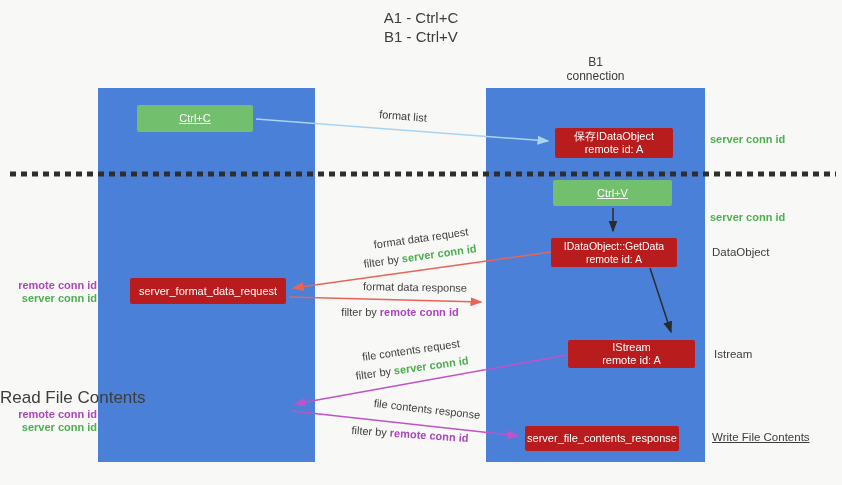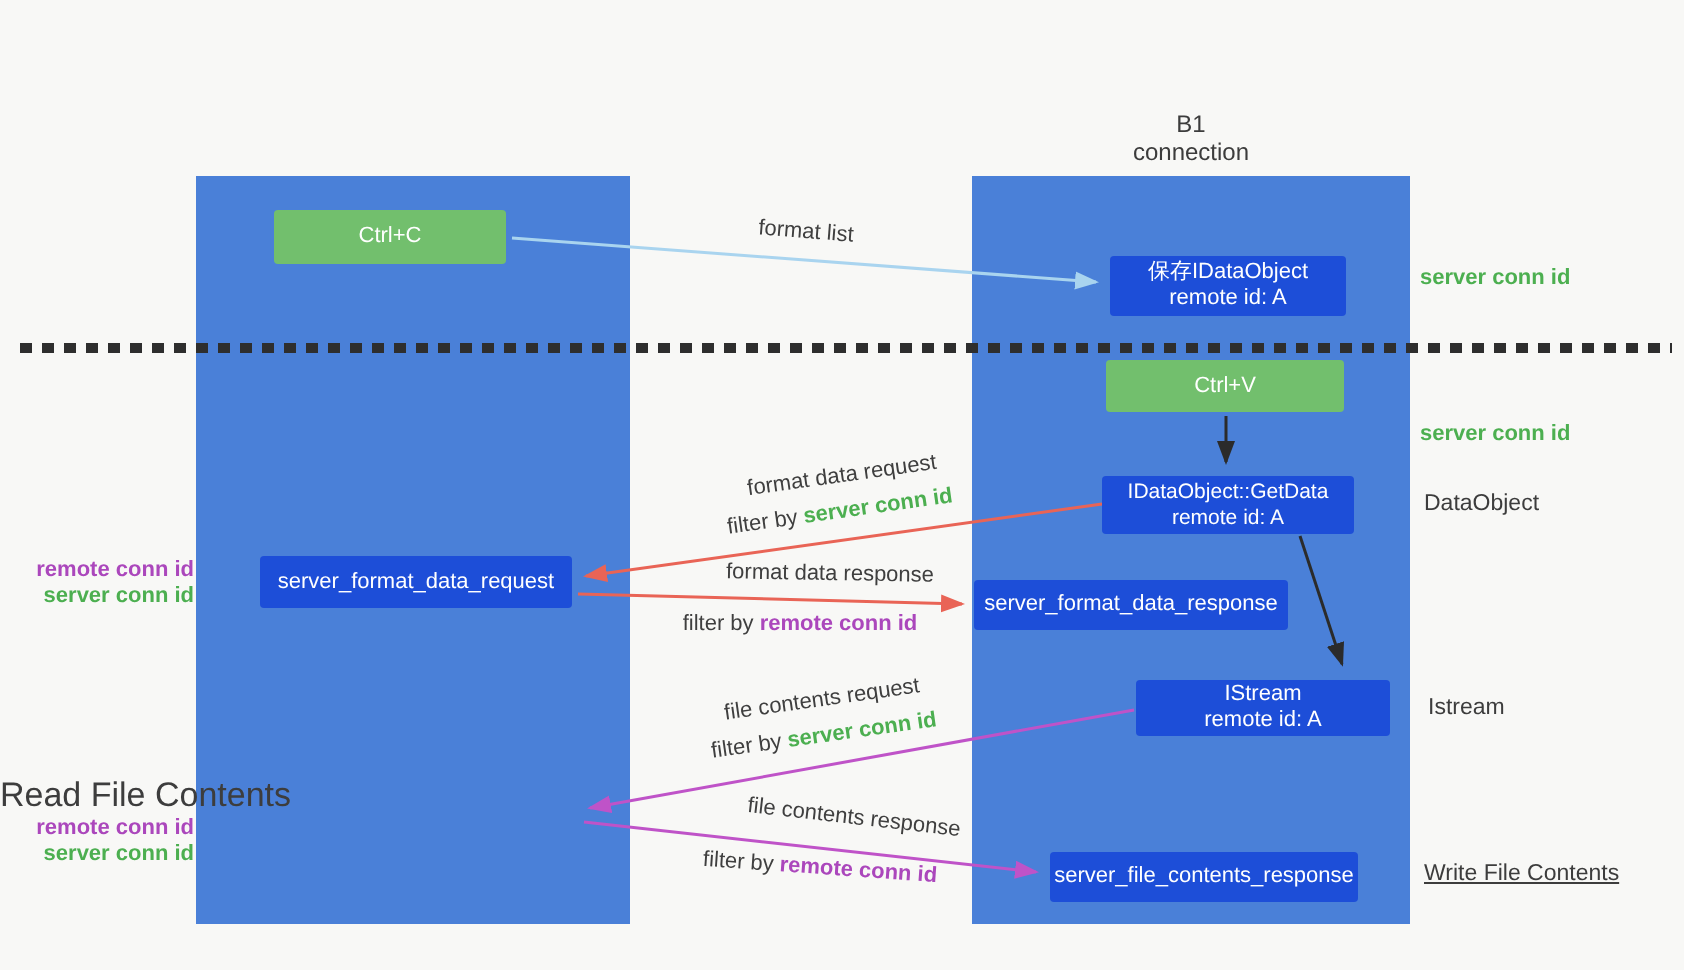--- a/index.html
+++ b/index.html
@@ -10,37 +10,41 @@
     color:#3d3d3d;
   }
   .abs{position:absolute;}
   .title{left:0;right:0;top:8px;text-align:center;font-size:15px;line-height:19px;color:#3c3c3c;}
   .lane-header{top:55px;text-align:center;font-size:12px;line-height:14px;color:#3c3c3c;}
   .lane{top:88px;height:374px;background:#4a80d8;}
   .node{
     display:flex;align-items:center;justify-content:center;text-align:center;
     color:#fff;font-size:11px;line-height:13px;border-radius:2px;
   }
-  .node.green{background:#72bf6d;}
-  .node.orange{background:#1d4ed8;}
+  .node.green{background:#72bf6d;text-decoration:underline;}
+  .node.orange{background:#b91c1c;}
   .alabel{font-size:11px;color:#3f3f3f;white-space:nowrap;transform-origin:center;}
   .ctr{transform:translate(-50%,-50%);}
   .green-bold{color:#4caf50;font-weight:bold;}
   .purple-bold{color:#ab47bc;font-weight:bold;}
   .side{font-size:11.5px;color:#3d3d3d;white-space:nowrap;}
   .side-strong{font-size:11px;font-weight:bold;white-space:nowrap;}
   .left-block{left:0;width:97px;text-align:right;font-size:11px;line-height:13px;white-space:nowrap;}
   .flt{margin-right:3px;}
   svg.overlay{position:absolute;left:0;top:0;pointer-events:none;}
 </style>
 </head>
 <body>
 
 <div class="stage">
 
+  <div class="abs title">
+    <div>A1 - Ctrl+C</div>
+    <div>B1 - Ctrl+V</div>
+  </div>
 
   <div class="abs lane-header" style="left:486px;width:219px;">
     <div>B1</div>
     <div>connection</div>
   </div>
 
   <div class="abs lane" style="left:98px;width:217px;"></div>
   <div class="abs lane" style="left:486px;width:219px;"></div>
 
   <svg class="overlay" width="842" height="485">
@@ -87,23 +91,20 @@
     <div>
       <div>IDataObject::GetData</div>
       <div>remote id: A</div>
     </div>
   </div>
 
   <div class="abs node orange" style="left:130px;top:278px;width:156px;height:26px;justify-content:center;">
     <span>server_format_data_request</span>
   </div>
 
-  <div class="abs node orange" style="left:487px;top:290px;width:157px;height:25px;">
-    <span>server_format_data_response</span>
-  </div>
 
   <div class="abs node orange" style="left:568px;top:340px;width:127px;height:28px;">
     <div>
       <div>IStream</div>
       <div>remote id: A</div>
     </div>
   </div>
 
 
   <div class="abs node orange" style="left:525px;top:426px;width:154px;height:25px;">

